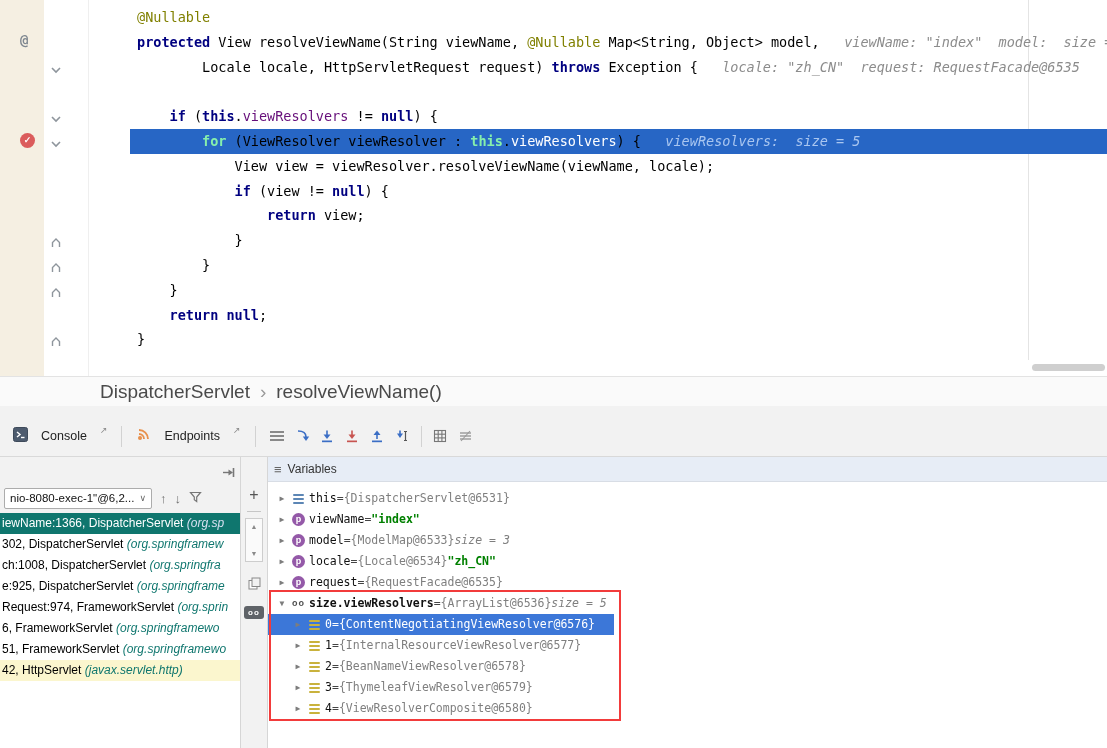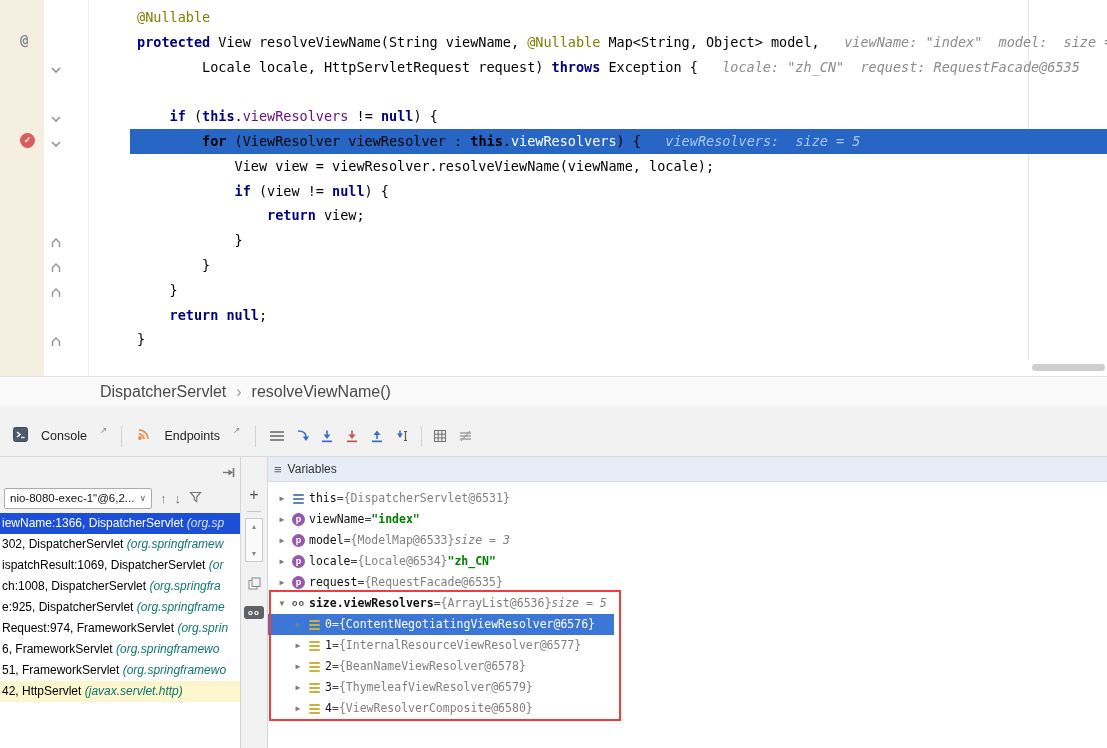--- a/index.html
+++ b/index.html
@@ -8,35 +8,35 @@
 
   
   .editor{position:absolute;left:0;top:0;width:1107px;height:376px;background:#fff;}
   .gutter-beige{position:absolute;left:0;top:0;width:44px;height:376px;background:#F5EFE2;}
   .gutter-line{position:absolute;left:88px;top:0;width:1px;height:376px;background:#EFEFEF;}
   .margin-guide{position:absolute;left:1028px;top:0;width:1px;height:360px;background:#E4E4E4;}
   .code{position:absolute;left:88px;top:5px;right:0;font:13.5px/24.8px "DejaVu Sans Mono",monospace;white-space:pre;}
   .code-line{height:24.8px;padding-left:7px;margin-left:42px;}
   .code-line.exec{background:#2766C5;}
   .pl{color:#000;} .exec .pl{color:#000000;}
-  .kw{color:#000080;font-weight:bold;} .exec .kw{color:#000000;}
+  .kw{color:#000080;font-weight:bold;} .exec .kw{color:#86efac;}
   .ann{color:#808000;}
   .fld{color:#660E7A;} .exec .fld{color:#fff;}
   .hint{color:#8C8C8C;font-style:italic;} .exec .hint{color:#A9C6F0;}
   .marker{position:absolute;}
   .marker.annotation{left:20px;color:#7E8790;font:bold 14px/15px "DejaVu Sans Mono",monospace;}
   .marker.breakpoint{left:20px;width:15px;height:15px;border-radius:50%;background:#DB5C5C;
       color:#fff;font:bold 9px/15px "Liberation Sans",sans-serif;text-align:center;}
   .marker.fold-open,.marker.fold-close{left:50px;width:12px;height:12px;}
   .hscroll-thumb{position:absolute;left:1032px;top:364px;width:73px;height:7px;border-radius:4px;background:#CFCFCF;}
 
   
   .crumbs{position:absolute;left:0;top:376px;width:1107px;height:30px;box-sizing:border-box;
       background:#FAFAFA;border-top:1px solid #E3E3E3;display:flex;align-items:center;gap:10px;
-      padding-left:100px;font-size:16px;color:#4A4A4A;}
+      padding-left:100px;font-size:19px;color:#4A4A4A;}
   .crumb-sep{color:#9A9A9A;}
 
   
   .toolbar{position:absolute;left:0;top:406px;width:1107px;height:50px;box-sizing:border-box;
       background:#F2F2F2;display:flex;align-items:center;padding:10px 0 0 8px;gap:3px;}
   .tab{display:flex;align-items:center;gap:13px;padding:3px 5px;}
   .tab-label{font-size:12.5px;color:#222;}
   .tab-ext{font-size:9px;color:#8A8A8A;align-self:flex-start;margin-top:-2px;}
   .vsep{width:1px;height:21px;background:#D2D2D2;margin:0 6px;}
   .tbi{width:25px;height:22px;display:inline-flex;align-items:center;justify-content:center;}
@@ -49,21 +49,21 @@
   .hide-ic{position:absolute;right:5px;top:7px;}
   .thread-row{height:30px;display:flex;align-items:center;gap:8px;padding:0 4px;}
   .combo{width:148px;height:21px;box-sizing:border-box;background:#fff;border:1px solid #ACACAC;border-radius:2px;
       display:flex;align-items:center;justify-content:space-between;padding:0 5px;font-size:11.5px;color:#111;
       white-space:nowrap;overflow:hidden;}
   .combo-arrow{color:#666;font-size:9px;flex:none;margin-left:4px;}
   .nav-ic{color:#6E6E6E;font-size:13px;line-height:13px;}
   .frames-list{flex:1;background:#fff;overflow:hidden;font-size:12px;}
   .frame-row{height:21px;line-height:21px;white-space:nowrap;overflow:hidden;padding-left:2px;color:#000;background:#fff;}
   .frame-row.lib{background:#FBF6CE;}
-  .frame-row.sel{background:#1d4ed8;color:#fff;}
+  .frame-row.sel{background:#0f766e;color:#fff;}
   .fpkg{font-style:italic;color:#0f766e;}
   .frame-row.sel .fpkg{color:#D7E1F2;}
 
   .mid{width:26px;flex:none;border-left:1px solid #D6D6D6;border-right:1px solid #D6D6D6;background:#F2F2F2;
       display:flex;flex-direction:column;align-items:center;}
   .mid-plus{margin-top:30px;color:#555;font-size:16px;line-height:16px;}
   .mid-hr{width:14px;height:1px;background:#C6C6C6;margin:8px 0 6px;}
   .spinner{width:18px;height:44px;box-sizing:border-box;border:1px solid #CDCDCD;background:#FAFAFA;
       display:flex;flex-direction:column;align-items:center;justify-content:space-between;padding:4px 0;}
   .spin-ar{font-size:7px;color:#8A8A8A;line-height:7px;}
@@ -248,21 +248,20 @@
         </div>
         <span class="nav-ic">↑</span>
         <span class="nav-ic">↓</span>
         <span><svg width="13" height="12">
               <path d="M1.5,1.5 h10 l-3.8,4.5 v4.5 l-2.4,-1.8 v-2.7 z" fill="none" stroke="#777" stroke-width="1.2"></path>
             </svg></span>
       </div>
       <div class="frames-list">
           <div class="frame-row sel"><span class="fmain">iewName:1366, DispatcherServlet </span><span class="fpkg">(org.sp</span></div>
           <div class="frame-row"><span class="fmain">302, DispatcherServlet </span><span class="fpkg">(org.springframew</span></div>
-          <div class="frame-row"><span class="fmain">ispatchResult:1069, DispatcherServlet </span><span class="fpkg">(or</span></div>
           <div class="frame-row"><span class="fmain">ch:1008, DispatcherServlet </span><span class="fpkg">(org.springfra</span></div>
           <div class="frame-row"><span class="fmain">e:925, DispatcherServlet </span><span class="fpkg">(org.springframe</span></div>
           <div class="frame-row"><span class="fmain">Request:974, FrameworkServlet </span><span class="fpkg">(org.sprin</span></div>
           <div class="frame-row"><span class="fmain">6, FrameworkServlet </span><span class="fpkg">(org.springframewo</span></div>
           <div class="frame-row"><span class="fmain">51, FrameworkServlet </span><span class="fpkg">(org.springframewo</span></div>
           <div class="frame-row lib"><span class="fmain">42, HttpServlet </span><span class="fpkg">(javax.servlet.http)</span></div>
         </div>
     </div>
 
     <div class="mid">

